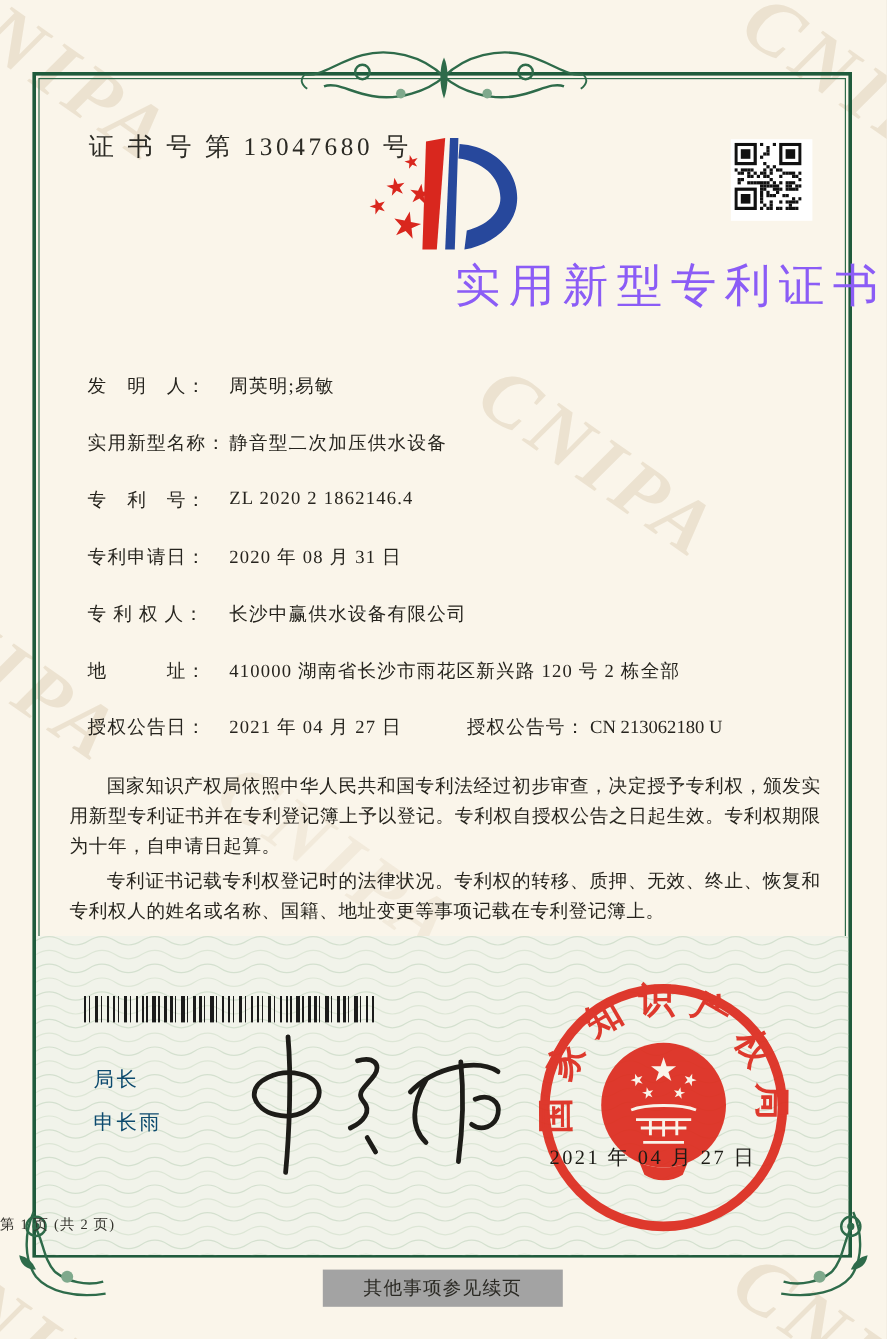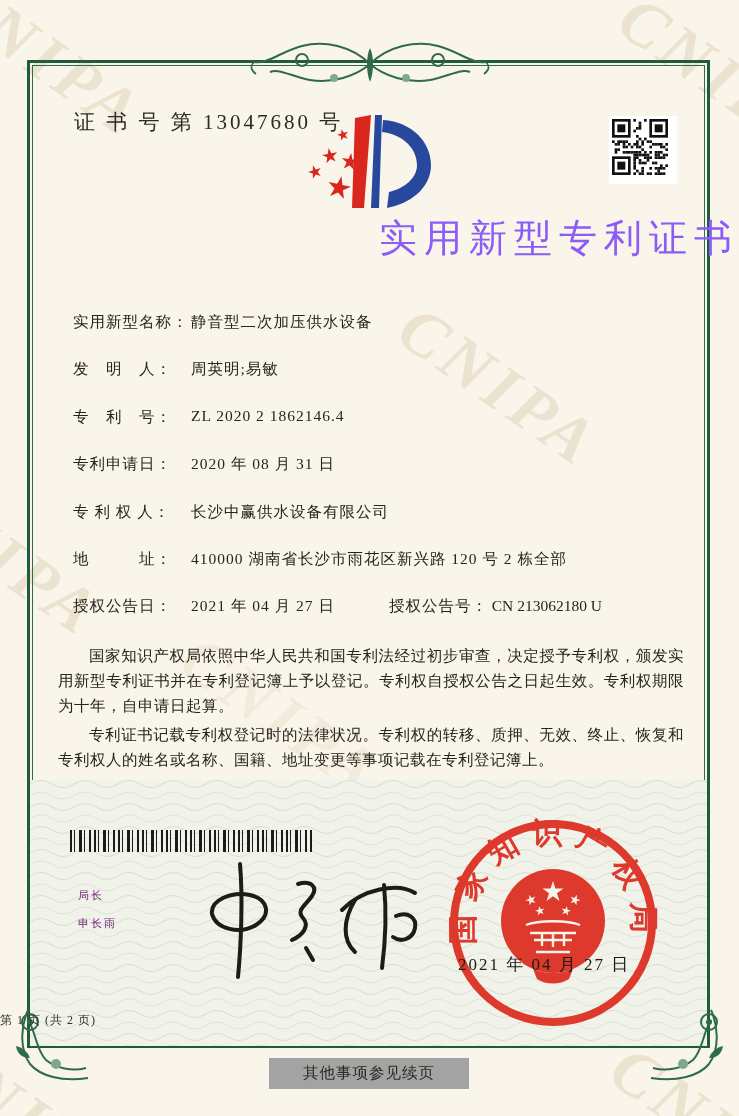--- a/index.html
+++ b/index.html
@@ -54,21 +54,21 @@
   
   .barcode{
     position:absolute;left:70px;top:830px;width:242px;height:22px;
     background:repeating-linear-gradient(90deg,
       #1b1b1b 0 2px,transparent 2px 4px,
       #1b1b1b 4px 5px,transparent 5px 9px,
       #1b1b1b 9px 12px,transparent 12px 14px,
       #1b1b1b 14px 15px,transparent 15px 19px,
       #1b1b1b 19px 21px,transparent 21px 24px);
   }
-  .signer{position:absolute;left:78px;top:888px;font-size:11px;letter-spacing:2px;color:#701a75;}
+  .signer{position:absolute;left:78px;top:888px;font-size:17px;letter-spacing:2px;color:#0c4a6e;}
   .signer div{margin-bottom:13px;}
   .signature{position:absolute;left:192px;top:858px;}
   
   .seal{position:absolute;left:446px;top:816px;width:214px;height:214px;}
   .seal-date{
     position:absolute;left:458px;top:953px;width:200px;
     font-size:17px;letter-spacing:2px;color:#1c1b16;z-index:5;
   }
   
   .page-indicator{
@@ -299,26 +299,26 @@
         <rect x="20" y="11" width="1" height="1" fill="#111"></rect>
         <rect x="20" y="13" width="1" height="1" fill="#111"></rect>
         <rect x="20" y="17" width="1" height="1" fill="#111"></rect>
       </svg>
   </div>
 
   <div class="title">实用新型专利证书</div>
 
   <div class="fields">
     <div class="frow">
+      <span class="flabel">发　明　人：</span>
+      <span class="fvalue">周英明;易敏</span>
+    </div>
+    <div class="frow">
       <span class="flabel">实用新型名称：</span>
       <span class="fvalue">静音型二次加压供水设备</span>
-    </div>
-    <div class="frow">
-      <span class="flabel">发　明　人：</span>
-      <span class="fvalue">周英明;易敏</span>
     </div>
     <div class="frow">
       <span class="flabel">专　利　号：</span>
       <span class="fvalue">ZL 2020 2 1862146.4</span>
     </div>
     <div class="frow">
       <span class="flabel">专利申请日：</span>
       <span class="fvalue">2020 年 08 月 31 日</span>
     </div>
     <div class="frow">

